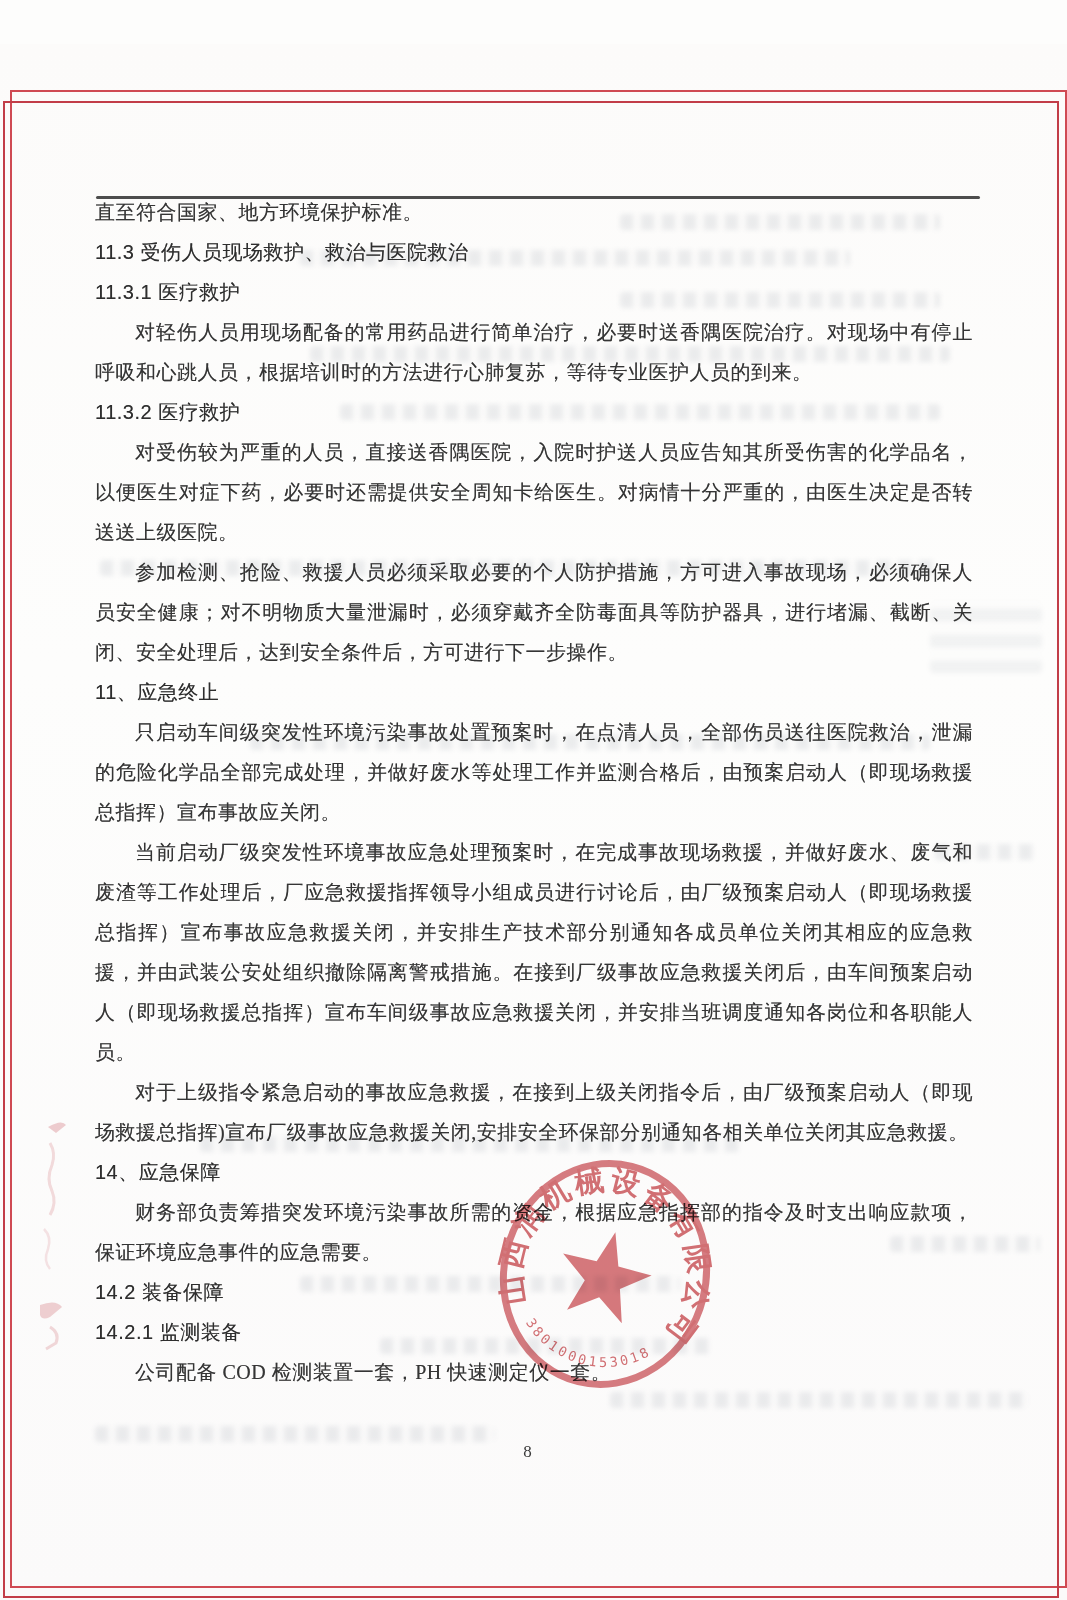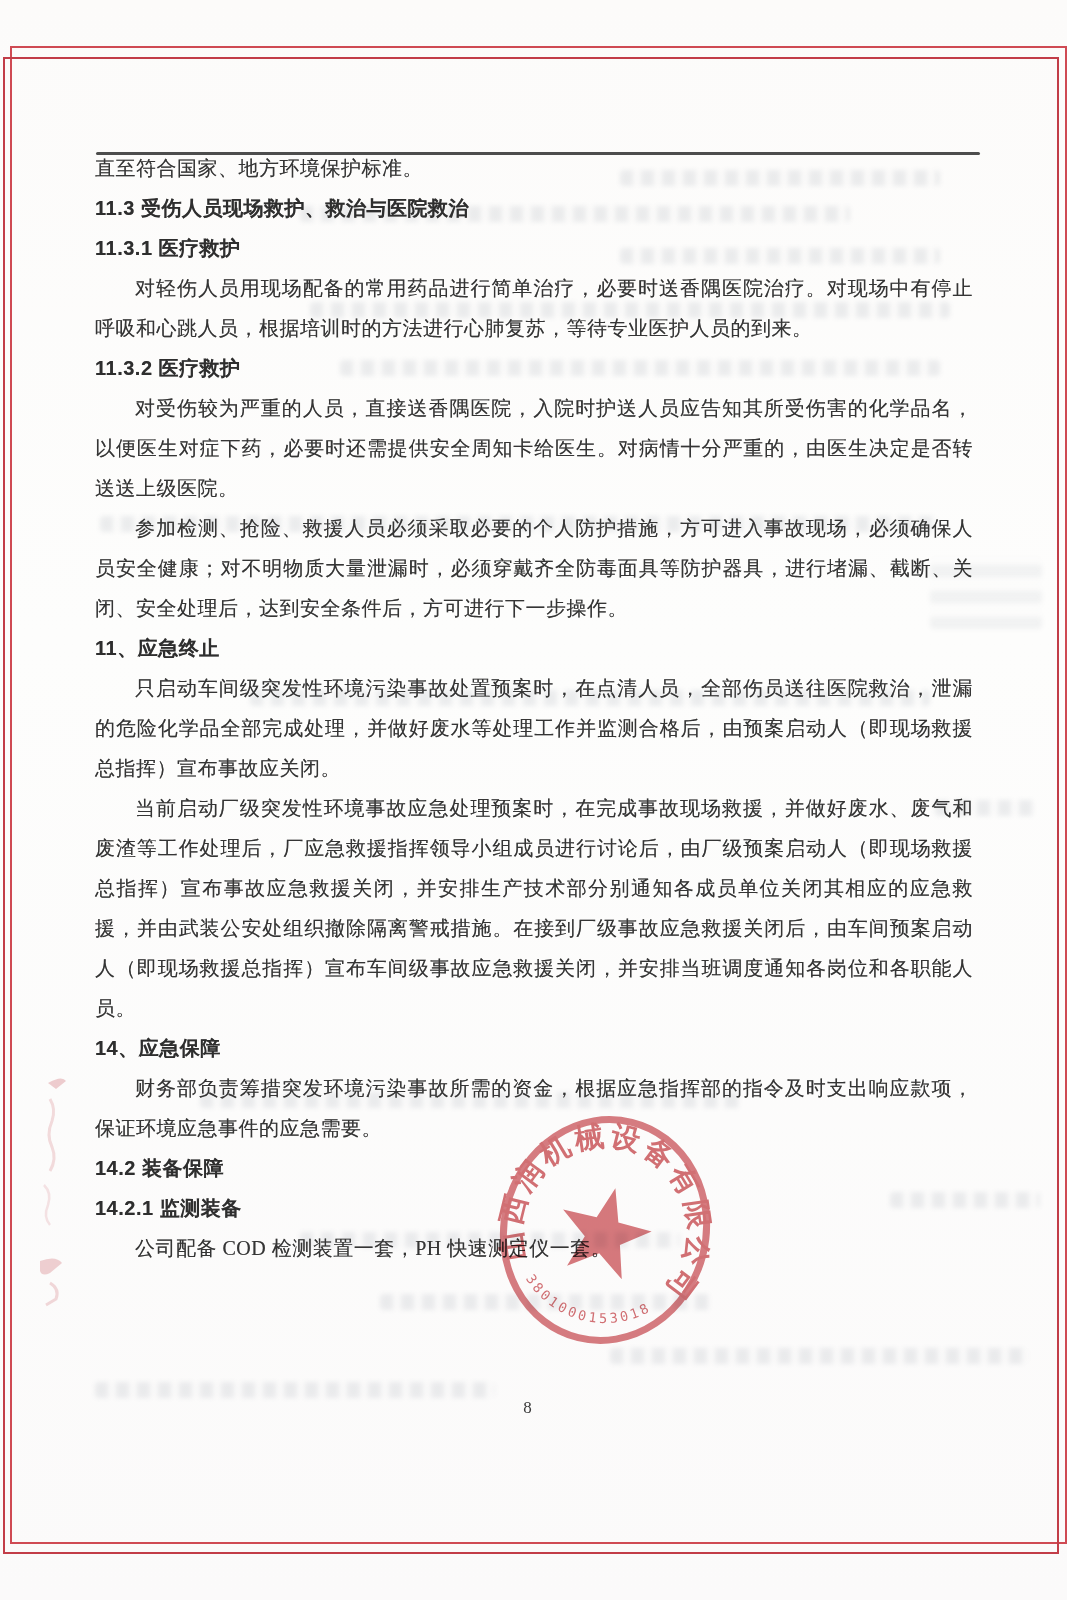--- a/index.html
+++ b/index.html
@@ -1,36 +1,36 @@
 <!DOCTYPE html>
 <html><head>
 <meta charset="utf-8">
 <style>
   html,body{margin:0;padding:0;}
   body{
     width:1067px;height:1600px;position:relative;overflow:hidden;
     background:#fdfdfc;
     font-family:"Liberation Serif","DejaVu Serif",serif;
   }
-  .scan-page{position:absolute;inset:0;background:linear-gradient(180deg,#fcfbfa 0%,#fdfdfc 40%,#fbfafa 100%);}
+  .scan-page{position:absolute;inset:0;background:linear-gradient(180deg,#fcfbfa 0%,#fdfdfc 40%,#fbfafa 100%);margin-top:44px;}
   
   .frame{position:absolute;border:2px solid #c8434d;pointer-events:none;}
   .frame.outer{left:10px;top:46px;width:1053px;height:1494px;border-color:#cf4a53;}
   .frame.inner{left:3px;top:57px;width:1052px;height:1493px;border-color:#c23d48;}
   
   .top-rule{position:absolute;left:96px;top:152px;width:884px;height:3px;background:#4d4d4d;border-radius:2px;}
   
   .content{
     position:absolute;left:95px;top:148px;width:878px;
     font-size:20px;line-height:40px;color:#353535;
     text-align:justify;letter-spacing:.5px;
     text-shadow:0 0 .6px rgba(60,60,60,.55);
   }
   .content .blk{margin:0;}
-  .content .h{font-family:"Liberation Sans","DejaVu Sans",sans-serif;font-weight:bold;color:#2e2e2e;}
+  .content .h{font-family:"Liberation Sans","DejaVu Sans",sans-serif;font-weight:normal;color:#2e2e2e;}
   .content .p{text-indent:2em;}
   .content .cont{text-indent:0;}
   .page-num{
     position:absolute;left:0;top:1398px;width:1055px;text-align:center;
     font-size:17px;color:#3a3a3a;font-family:"Liberation Serif",serif;
   }
   
   .smudge{
     position:absolute;height:16px;opacity:.22;filter:blur(2.5px);border-radius:4px;
     background:repeating-linear-gradient(90deg,rgba(110,120,135,.55) 0 13px,rgba(110,120,135,.05) 13px 21px);
@@ -73,20 +73,21 @@
     <div class="blk cont">直至符合国家、地方环境保护标准。</div>
     <div class="blk h">11.3 受伤人员现场救护、救治与医院救治</div>
     <div class="blk h">11.3.1 医疗救护</div>
     <div class="blk p">对轻伤人员用现场配备的常用药品进行简单治疗，必要时送香隅医院治疗。对现场中有停止呼吸和心跳人员，根据培训时的方法进行心肺复苏，等待专业医护人员的到来。</div>
     <div class="blk h">11.3.2 医疗救护</div>
     <div class="blk p">对受伤较为严重的人员，直接送香隅医院，入院时护送人员应告知其所受伤害的化学品名，以便医生对症下药，必要时还需提供安全周知卡给医生。对病情十分严重的，由医生决定是否转送送上级医院。</div>
     <div class="blk p">参加检测、抢险、救援人员必须采取必要的个人防护措施，方可进入事故现场，必须确保人员安全健康；对不明物质大量泄漏时，必须穿戴齐全防毒面具等防护器具，进行堵漏、截断、关闭、安全处理后，达到安全条件后，方可进行下一步操作。</div>
     <div class="blk h">11、应急终止</div>
     <div class="blk p">只启动车间级突发性环境污染事故处置预案时，在点清人员，全部伤员送往医院救治，泄漏的危险化学品全部完成处理，并做好废水等处理工作并监测合格后，由预案启动人（即现场救援总指挥）宣布事故应关闭。</div>
     <div class="blk p">当前启动厂级突发性环境事故应急处理预案时，在完成事故现场救援，并做好废水、废气和废渣等工作处理后，厂应急救援指挥领导小组成员进行讨论后，由厂级预案启动人（即现场救援总指挥）宣布事故应急救援关闭，并安排生产技术部分别通知各成员单位关闭其相应的应急救援，并由武装公安处组织撤除隔离警戒措施。在接到厂级事故应急救援关闭后，由车间预案启动人（即现场救援总指挥）宣布车间级事故应急救援关闭，并安排当班调度通知各岗位和各职能人员。</div>
+    <div class="blk p">对于上级指令紧急启动的事故应急救援，在接到上级关闭指令后，由厂级预案启动人（即现场救援总指挥)宣布厂级事故应急救援关闭,安排安全环保部分别通知各相关单位关闭其应急救援。</div>
     <div class="blk h">14、应急保障</div>
     <div class="blk p">财务部负责筹措突发环境污染事故所需的资金，根据应急指挥部的指令及时支出响应款项，保证环境应急事件的应急需要。</div>
     <div class="blk h">14.2 装备保障</div>
     <div class="blk h">14.2.1 监测装备</div>
     <div class="blk p">公司配备 COD 检测装置一套，PH 快速测定仪一套。</div>
   </div>
 
   <div class="page-num">8</div>
 
   <svg class="ink-mark" viewBox="0 0 70 250">

